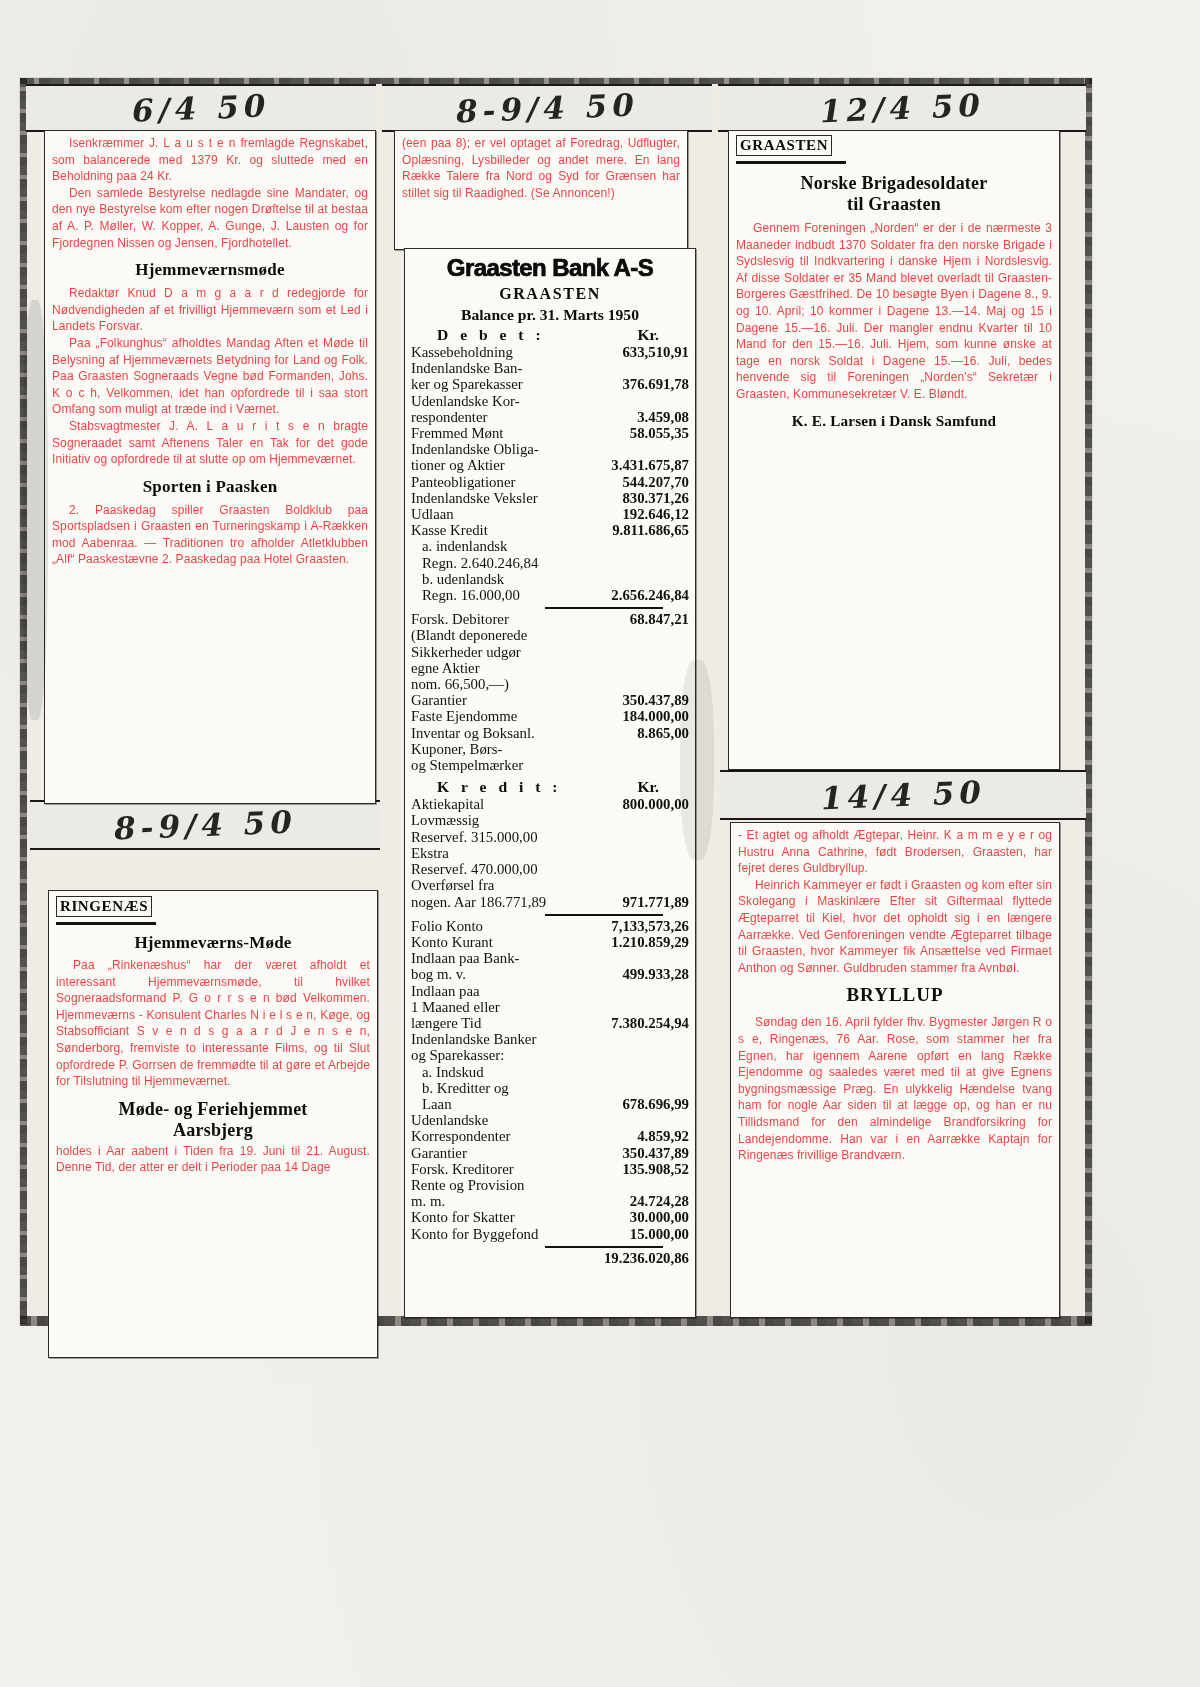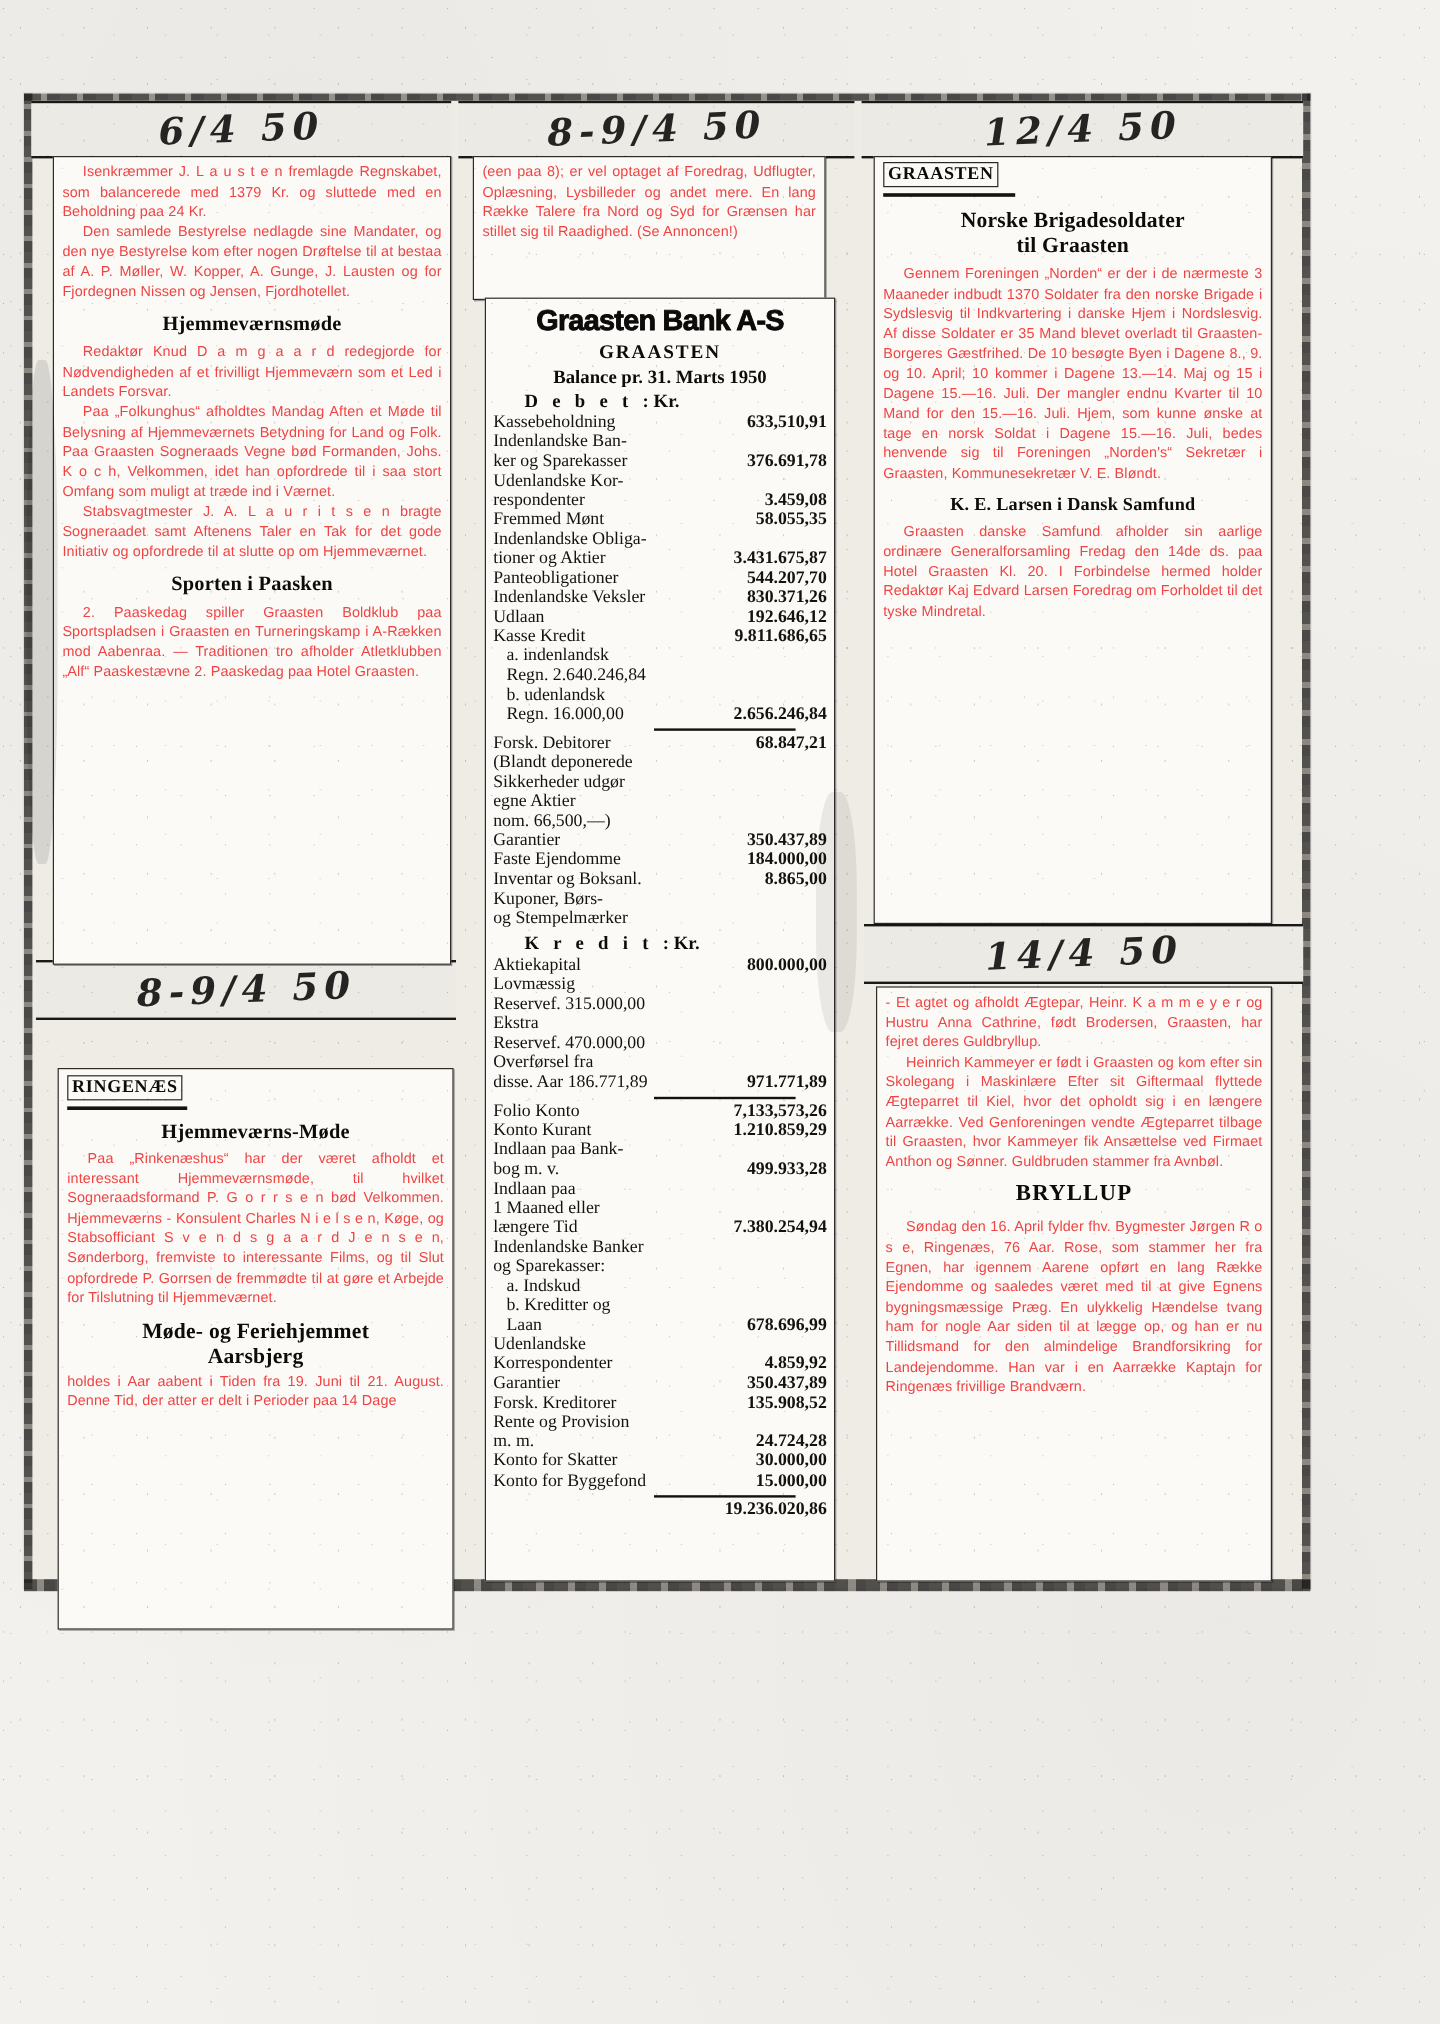--- a/index.html
+++ b/index.html
@@ -113,21 +113,21 @@
     -webkit-text-stroke:.7px #000;
   }
   .bank-sub{
     text-align:center;font-weight:bold;font-size:16px;
     letter-spacing:1.6px;margin-top:1px;
   }
   .bank-balance{
     text-align:center;font-weight:bold;font-size:15.6px;margin-top:3px;
   }
   .bank-sectionhead{
-    display:flex;justify-content:flex-start;
+    display:flex;justify-content:space-between;
     font-weight:bold;font-size:15.6px;margin-top:2px;padding:0 4px;
   }
   .bank-sectionhead .lbl{letter-spacing:4px;padding-left:22px;}
   .bank-sectionhead .amt{padding-right:26px;}
   table.bank{
     width:100%;border-collapse:collapse;
     font-size:14.8px;line-height:16.2px;
   }
   table.bank td{padding:0;vertical-align:top;color:#131210;}
   table.bank td.lbl{text-align:left;padding-right:5px;white-space:nowrap;}
@@ -375,21 +375,21 @@
             </tr>
             <tr>
               <td class="lbl">Reservef.  470.000,00</td>
               <td class="amt"></td>
             </tr>
             <tr>
               <td class="lbl">Overførsel fra</td>
               <td class="amt"></td>
             </tr>
             <tr>
-              <td class="lbl">disse. Aar  186.771,89</td>
+              <td class="lbl">nogen. Aar  186.771,89</td>
               <td class="amt">971.771,89</td>
             </tr>
             <tr class="rule">
               <td colspan="2">
                 <div class="sumline"></div>
               </td>
             </tr>
             <tr>
               <td class="lbl">Folio Konto</td>
               <td class="amt">7,133,573,26</td>
@@ -495,23 +495,20 @@
         <div>Norske Brigadesoldater</div>
         <div>til Graasten</div>
       </div>
 
       <div class="body-text">
         <p>Gennem Foreningen „Norden“ er der i de nærmeste 3 Maaneder indbudt 1370 Soldater fra den norske Brigade i Sydslesvig til Indkvartering i danske Hjem i Nordslesvig. Af disse Soldater er 35 Mand blevet overladt til Graasten-Borgeres Gæstfrihed. De 10 besøgte Byen i Dagene 8., 9. og 10. April; 10 kommer i Dagene 13.—14. Maj og 15 i Dagene 15.—16. Juli. Der mangler endnu Kvarter til 10 Mand for den 15.—16. Juli. Hjem, som kunne ønske at tage en norsk Soldat i Dagene 15.—16. Juli, bedes henvende sig til Foreningen „Norden's“ Sekretær i Graasten, Kommunesekretær V. E. Bløndt.</p>
       </div>
 
       <div class="head-center small">K. E. Larsen i Dansk Samfund</div>
 
-      <div class="body-text">
-        <p>Graasten danske Samfund afholder sin aarlige ordinære Generalforsamling Fredag den 14de ds. paa Hotel Graasten Kl. 20. I Forbindelse hermed holder Redaktør Kaj Edvard Larsen Foredrag om Forholdet til det tyske Mindretal.</p>
-      </div>
     </div>
   </div>
 
   <div class="clip" style="left:730px;top:822px;width:328px;height:494px;">
     <div class="inner">
       <div class="body-text">
         <p class="noindent">- Et agtet og afholdt Ægtepar, Heinr. K a m m e y e r og Hustru Anna Cathrine, født Brodersen, Graasten, har fejret deres Guldbryllup.</p>
         <p>Heinrich Kammeyer er født i Graasten og kom efter sin Skolegang i Maskinlære Efter sit Giftermaal flyttede Ægteparret til Kiel, hvor det opholdt sig i en længere Aarrække. Ved Genforeningen vendte Ægteparret tilbage til Graasten, hvor Kammeyer fik Ansættelse ved Firmaet Anthon og Sønner. Guldbruden stammer fra Avnbøl.</p>
       </div>
 

